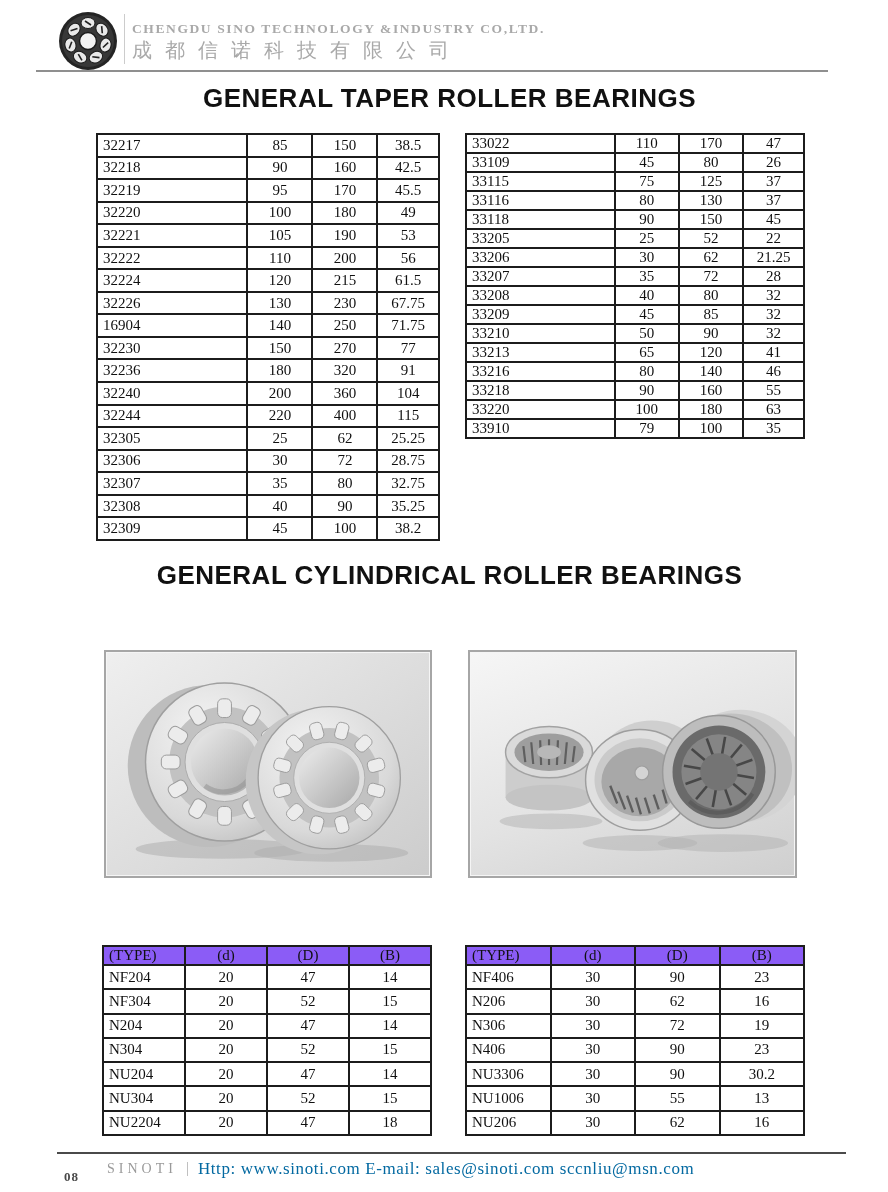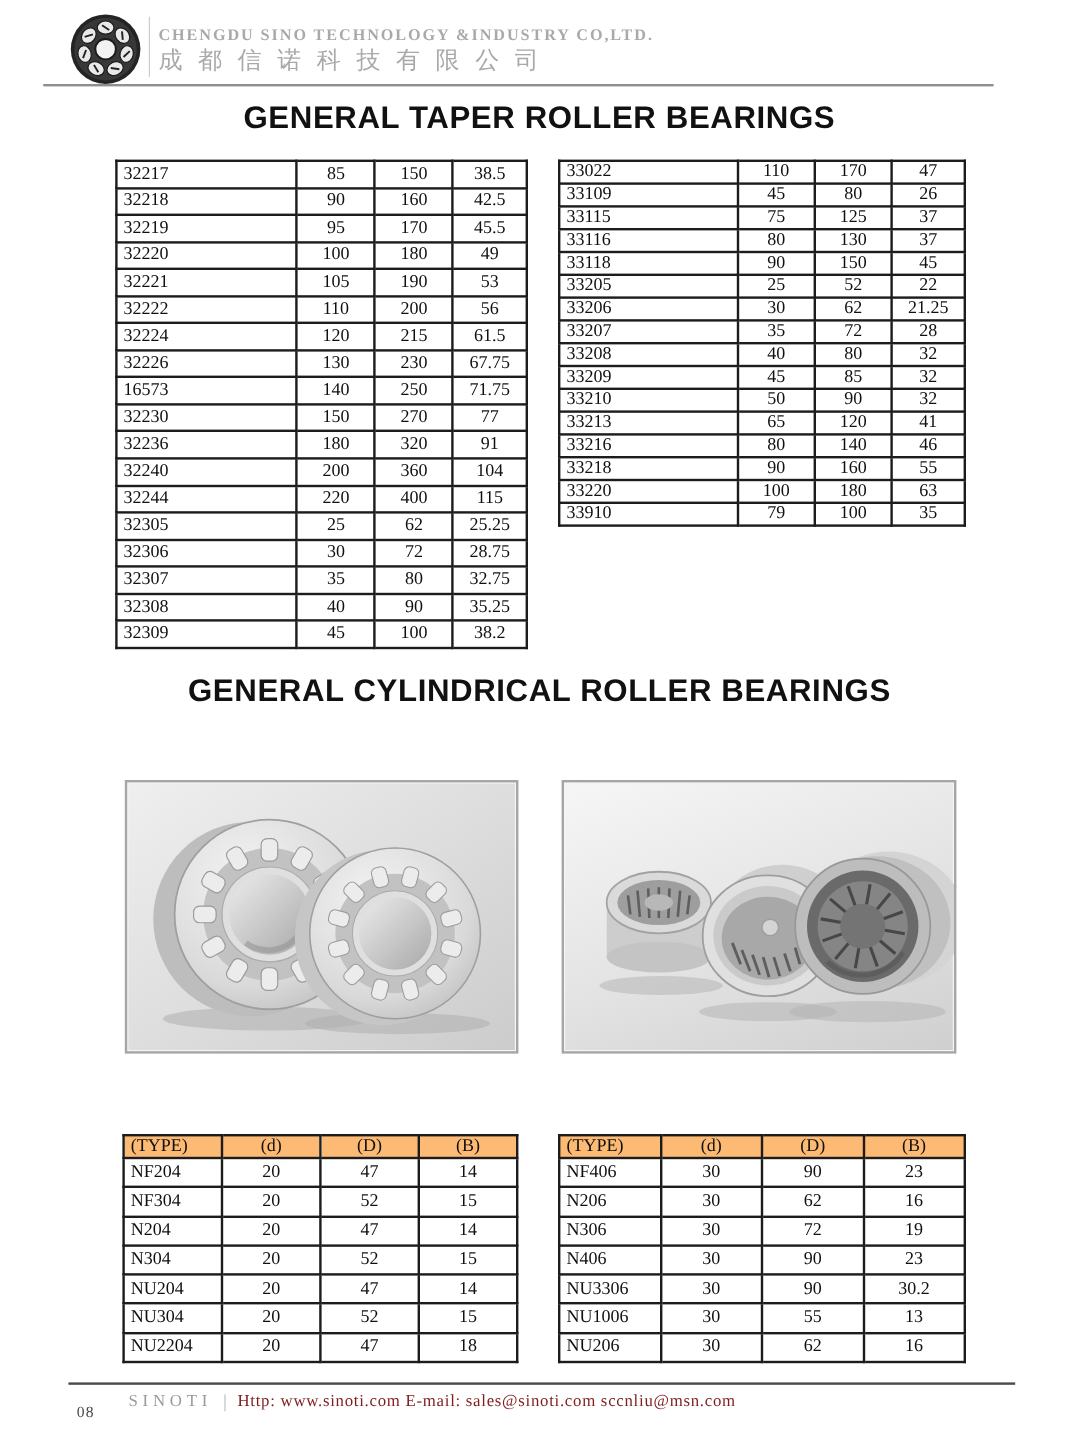--- a/index.html
+++ b/index.html
@@ -35,40 +35,40 @@
   table.tbl td, table.tbl th {
     border:2px solid #1c1c1c; overflow:hidden; white-space:nowrap;
     font-weight:normal; padding:0 2px;
   }
   .c-left  { text-align:left; padding-left:5px !important; }
   .c-center{ text-align:center; }
   .taper-left  { left:96px;  top:133px; width:344px; height:408px; }
   .taper-right { left:465px; top:133px; width:340px; height:297px; }
   .cyl-left    { left:102px; top:945px; width:330px; height:191px; }
   .cyl-right   { left:465px; top:945px; width:340px; height:191px; }
-  .cyl-left th, .cyl-right th { background:#fdba74;font-family:Liberation Serif, serif; }
+  .cyl-left th, .cyl-right th { background:#8b5cf6;font-family:Liberation Serif, serif; }
   col.w44{width:44%;} col.w19{width:19%;} col.w18{width:18%;} col.w25{width:25%;}
   
   .photo {
     position:absolute; border:2px solid #a6a6a6;
     box-shadow:inset 0 0 0 1px #f5f5f5;
   }
   .photo-left  { left:104px; top:650px; width:328px; height:228px;
     background:linear-gradient(145deg,#efefef 0%,#dcdcdc 55%,#cccccc 100%); }
   .photo-right { left:468px; top:650px; width:329px; height:228px;
     background:linear-gradient(160deg,#f6f6f6 0%,#e3e3e3 55%,#cfcfcf 100%); }
   .photo svg { display:block; width:100%; height:100%; }
   
   .footer-rule { position:absolute; left:57px; top:1152px; width:789px; height:2px; background:#4a4a4a; }
   .footer { position:absolute; left:64px; top:1159px; width:790px; height:20px;
     display:flex; align-items:center; color:#9a9a9a; font-size:13px; }
-  .pg-num { color:#4a4a4a; font-weight:normal; letter-spacing:1px; margin-right:28px;margin-top:15px; }
+  .pg-num { color:#4a4a4a; font-weight:bold; letter-spacing:1px; margin-right:28px;margin-top:15px; }
   .brand  { letter-spacing:4px; color:#9a9a9a; font-size:14px; margin-right:10px; }
   .fdiv   { width:1px; height:14px; background:#c0c0c0; margin-right:10px; }
-  .contact{ color:#7f1d1d; font-size:14px; letter-spacing:0.6px; }
+  .contact{ color:#0369a1; font-size:17px; letter-spacing:0.6px; }
 </style>
 </head>
 <body>
 
 <div class="page">
 
   <svg class="logo" viewBox="0 0 64 64">
     <circle cx="32" cy="32" r="29" fill="#242424"></circle>
     <circle cx="32" cy="32" r="26" fill="#383838"></circle>
     <g fill="#e9e9e9" stroke="#1a1a1a" stroke-width="1">
@@ -148,21 +148,21 @@
           <td class="c-center">215</td>
           <td class="c-center">61.5</td>
         </tr>
         <tr>
           <td class="c-left">32226</td>
           <td class="c-center">130</td>
           <td class="c-center">230</td>
           <td class="c-center">67.75</td>
         </tr>
         <tr>
-          <td class="c-left">16573</td>
+          <td class="c-left">16904</td>
           <td class="c-center">140</td>
           <td class="c-center">250</td>
           <td class="c-center">71.75</td>
         </tr>
         <tr>
           <td class="c-left">32230</td>
           <td class="c-center">150</td>
           <td class="c-center">270</td>
           <td class="c-center">77</td>
         </tr>

